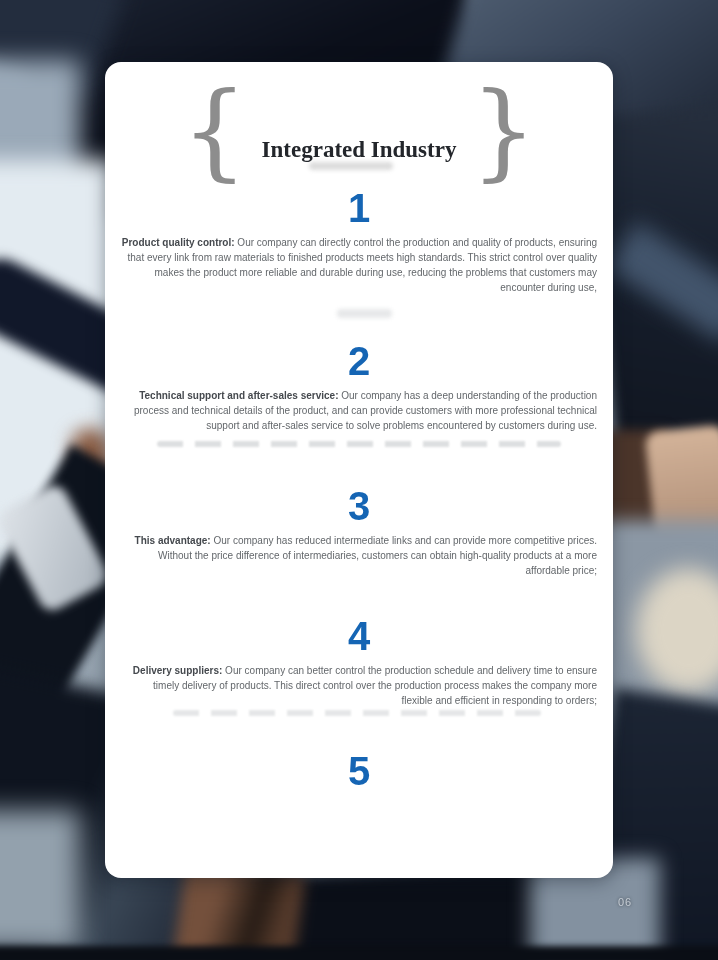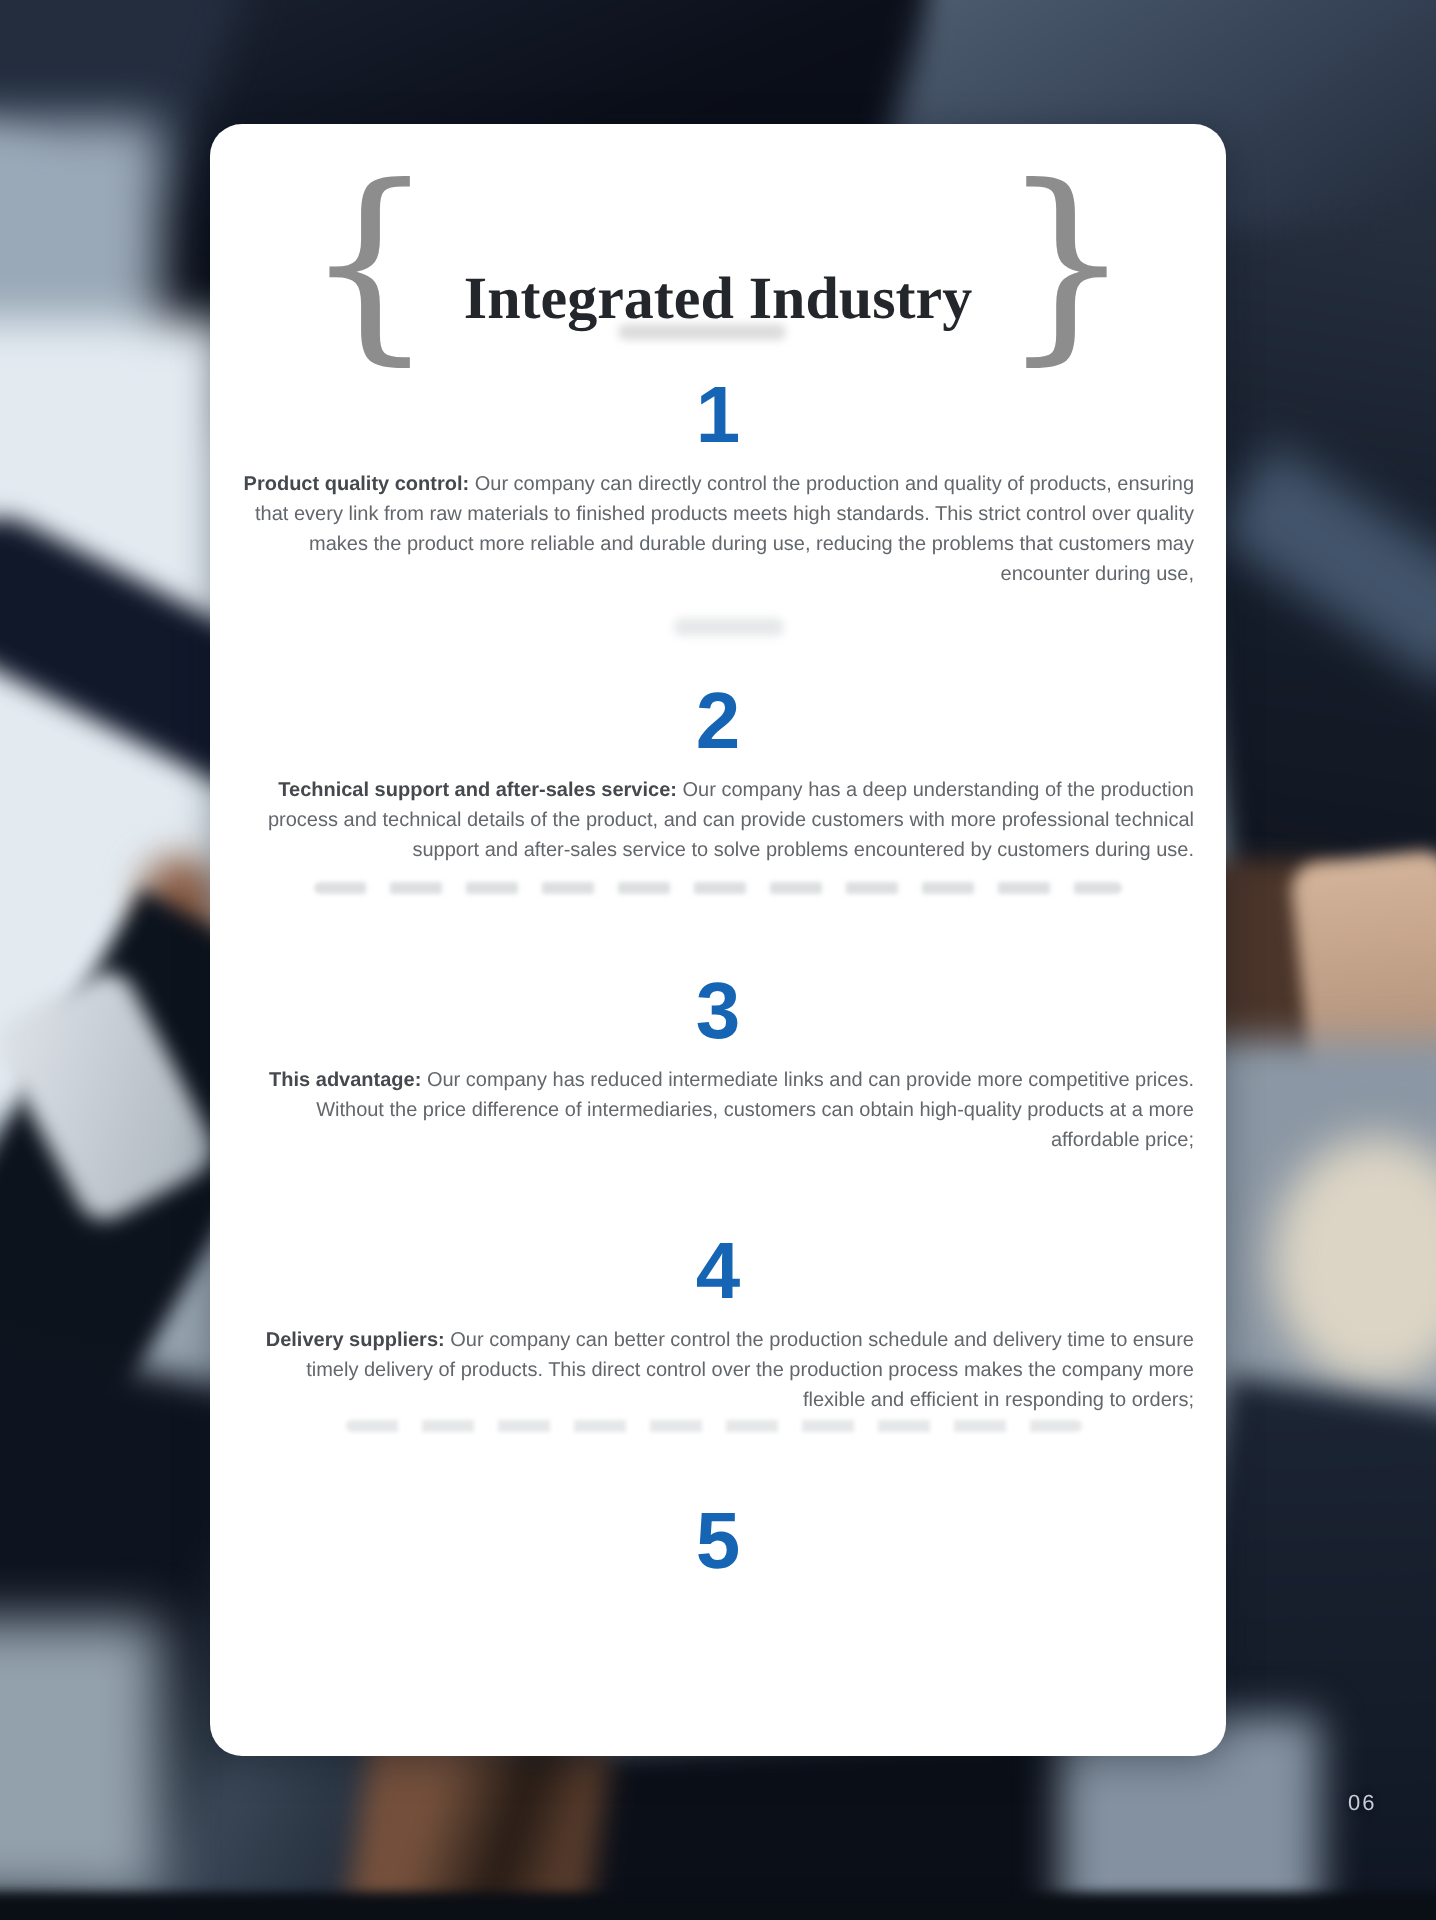--- a/index.html
+++ b/index.html
@@ -52,21 +52,21 @@
     display:flex; align-items:center; justify-content:center; gap:14px;
   }
   .brace {
     font-family:"DejaVu Serif", serif;
     font-size:104px; line-height:0.82; font-weight:normal;
     color:var(--brace-gray,#8d8d8d);
     transform:translateY(4px);
   }
   .title {
     font-family:"Liberation Serif", serif;
-    font-weight:700; font-size:30px; line-height:36px;
+    font-weight:700; font-size:23px; line-height:36px;
     color:var(--title-text,#23262b);
     text-align:right; white-space:nowrap;margin-top:44px;
   }
 
   
   .item { position:absolute; left:0; width:100%; text-align:center; }
   .num {
     font-size:40px; line-height:44px; font-weight:700;
     color:var(--accent-blue,#1565b4); margin-bottom:5px;
   }
@@ -84,21 +84,21 @@
   .smudge-s1    { left:232px; top:247px; width:55px; height:9px; background:#a8adb2; opacity:.28; filter:blur(2px); }
   .smudge-s2, .smudge-s4 {
     height:6px; opacity:.33; filter:blur(1px);
     background:repeating-linear-gradient(90deg,#9aa0a5 0 26px, transparent 26px 38px);
   }
   .smudge-s2 { left:52px; top:379px; width:404px; }
   .smudge-s4 { left:68px; top:648px; width:368px; opacity:.25; }
 
   
   .page-num {
-    position:absolute; z-index:3; left:674px; top:896px;
+    position:absolute; z-index:3; left:618px; top:896px;
     font-size:11px; letter-spacing:1px;
     color:var(--page-number-text,#c6cdd4);
     text-shadow:0 0 3px rgba(10,14,22,.6);
     text-align:center;
   }
 </style>
 </head>
 <body>
 
 <div class="photo">

